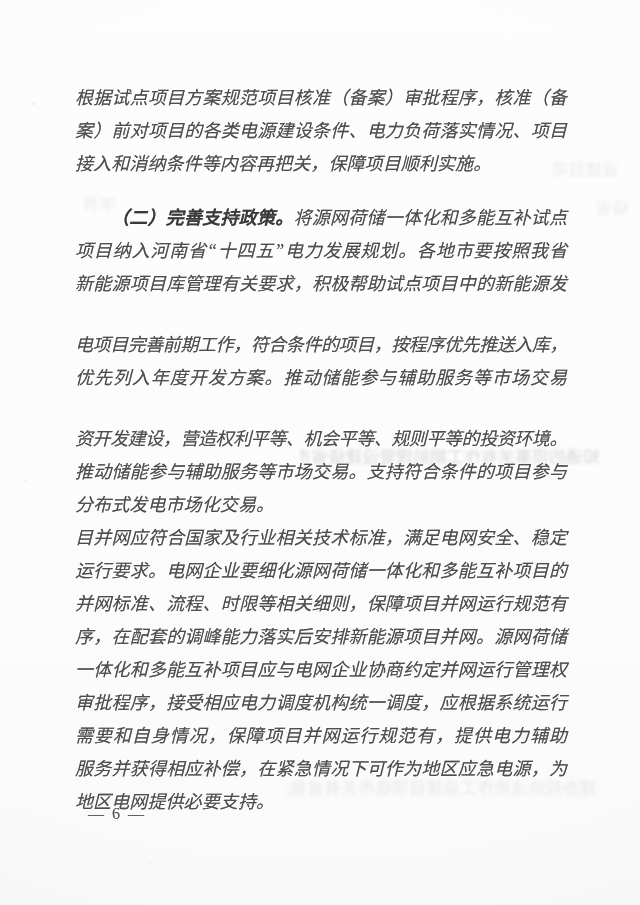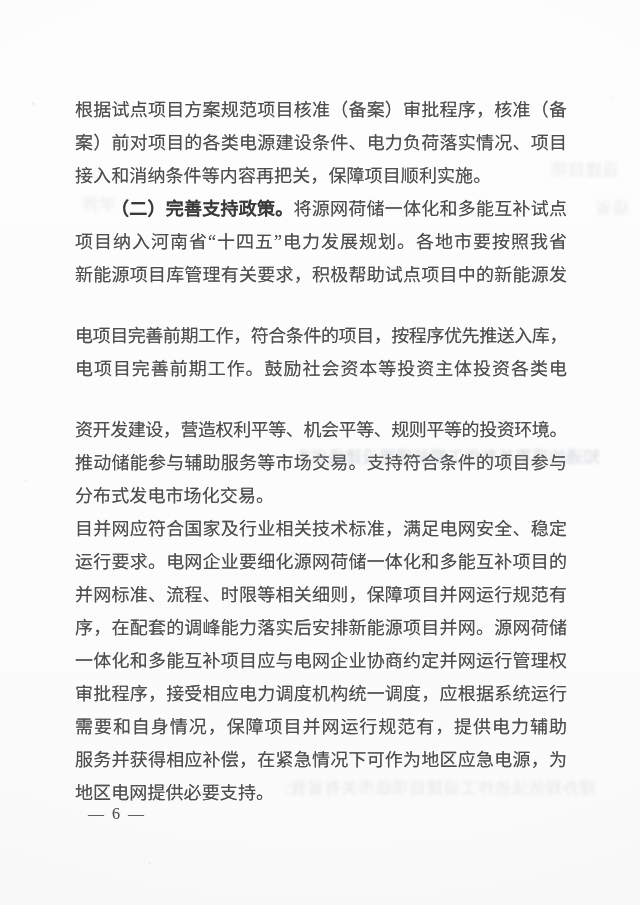--- a/index.html
+++ b/index.html
@@ -6,33 +6,34 @@
   .page{
     position:relative;
     width:640px;height:905px;
     background:
       radial-gradient(ellipse 900px 700px at 50% 45%, rgba(255,255,255,0) 60%, rgba(225,225,228,0.25) 100%),
       linear-gradient(180deg,#fdfdfd 0%,#fcfcfc 55%,#fafafa 100%);
     overflow:hidden;
     font-family:"Liberation Serif","DejaVu Serif",serif;
   }
   .doc{
-    position:absolute;left:75px;top:94px;width:492px;
+    position:absolute;left:75px;top:82px;width:492px;
     color:#4e4e4e;
     text-shadow:0 0 0.6px rgba(90,90,90,0.65);
+    font-style:italic;
   }
   .line{
     height:33px;line-height:33px;font-size:18px;
     text-align:justify;text-align-last:justify;
     white-space:nowrap;
     letter-spacing:0.1px;
   }
   .line.end{text-align-last:left;}
   .line.tight{letter-spacing:-0.45px;margin-top:28px;}
-  .line.indent{padding-left:36px;}
+  .line.indent{padding-left:36px;margin-top:21px;}
   .bold{font-weight:bold;color:#3a3a3a;}
   .footer-num{
     position:absolute;left:88px;top:804px;
     font-size:16px;line-height:20px;color:#555;
     letter-spacing:2px;
     text-shadow:0 0 0.6px rgba(90,90,90,0.6);
   }
   
   .bleed{
     position:absolute;
@@ -60,21 +61,21 @@
 <div class="page">
 
   <div class="doc">
       <div class="line"><span>根据试点项目方案规范项目核准（备案）审批程序，核准（备</span></div>
       <div class="line"><span>案）前对项目的各类电源建设条件、电力负荷落实情况、项目</span></div>
       <div class="line end"><span>接入和消纳条件等内容再把关，保障项目顺利实施。</span></div>
       <div class="line indent"><span class="bold">（二）完善支持政策。</span><span>将源网荷储一体化和多能互补试点</span></div>
       <div class="line"><span>项目纳入河南省“十四五”电力发展规划。各地市要按照我省</span></div>
       <div class="line"><span>新能源项目库管理有关要求，积极帮助试点项目中的新能源发</span></div>
       <div class="line tight"><span>电项目完善前期工作，符合条件的项目，按程序优先推送入库，</span></div>
-      <div class="line"><span>电项目完善前期工作。鼓励社会资本等投资主体投资各类电</span></div>
+      <div class="line"><span>优先列入年度开发方案。推动储能参与辅助服务等市场交易</span></div>
       <div class="line tight"><span>资开发建设，营造权利平等、机会平等、规则平等的投资环境。</span></div>
       <div class="line"><span>推动储能参与辅助服务等市场交易。支持符合条件的项目参与</span></div>
       <div class="line end"><span>分布式发电市场化交易。</span></div>
       <div class="line"><span>目并网应符合国家及行业相关技术标准，满足电网安全、稳定</span></div>
       <div class="line"><span>运行要求。电网企业要细化源网荷储一体化和多能互补项目的</span></div>
       <div class="line"><span>并网标准、流程、时限等相关细则，保障项目并网运行规范有</span></div>
       <div class="line"><span>序，在配套的调峰能力落实后安排新能源项目并网。源网荷储</span></div>
       <div class="line"><span>一体化和多能互补项目应与电网企业协商约定并网运行管理权</span></div>
       <div class="line"><span>审批程序，接受相应电力调度机构统一调度，应根据系统运行</span></div>
       <div class="line"><span>需要和自身情况，保障项目并网运行规范有，提供电力辅助</span></div>

